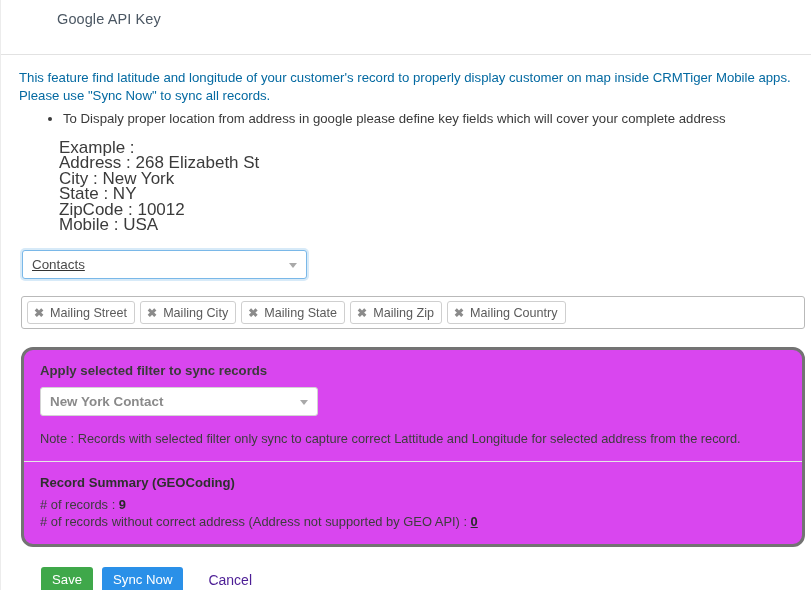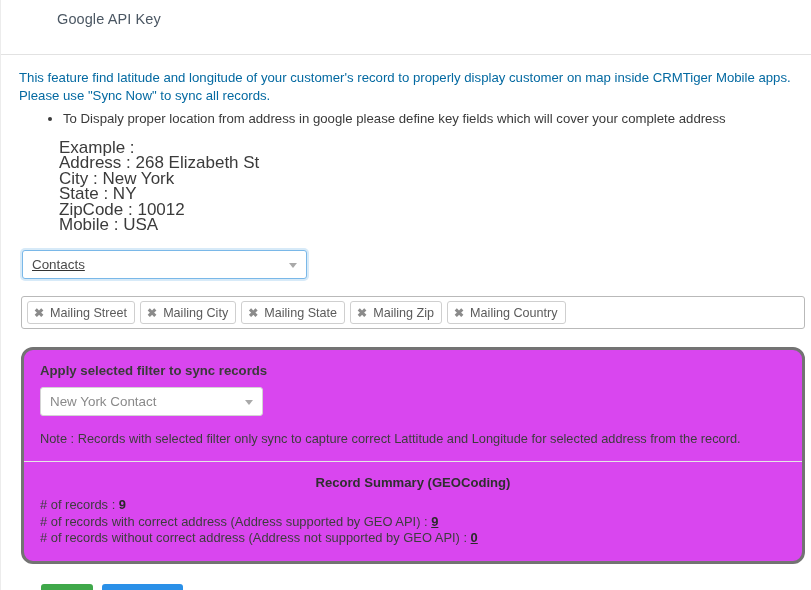--- a/index.html
+++ b/index.html
@@ -172,33 +172,32 @@
   .panel-divider {
     height: 1px;
     background: #e6e6e6;
   }
   .panel-label {
     font-size: 13.2px;
     font-weight: bold;
     color: #3a3a3a;
     margin-bottom: 9px;
   }
-  .filter-select-wrap { width: 223px; }
+  .filter-select-wrap { width: 278px; font-weight: bold; }
   .note {
     margin-top: 15px;
     font-size: 12.8px;
     color: #3d3d3d;
     line-height: 16px;
   }
   .summary-title {
     font-size: 13.1px;
     font-weight: bold;
     color: #2f2f2f;
     margin-bottom: 7px;
-    text-align: center;
   }
   .summary-line {
     font-size: 12.9px;
     color: #3d3d3d;
     line-height: 16.4px;
   }
   .summary-val {
     font-weight: bold;
     color: #2a2a2a;
   }
@@ -311,23 +310,20 @@
 
       <div class="panel-divider"></div>
 
       <div class="panel-section">
         <div class="summary-title">Record Summary (GEOCoding)</div>
 
         <div class="summary-line">
           <span># of records : </span><span class="summary-val">9</span>
         </div>
         <div class="summary-line">
-          <span># of records with correct address (Address supported by GEO API) : </span><span class="summary-val link">9</span>
-        </div>
-        <div class="summary-line">
           <span># of records without correct address (Address not supported by GEO API) : </span><span class="summary-val link">0</span>
         </div>
       </div>
 
     </div>
 
     <div class="footer">
       <button class="btn btn-save">Save</button>
       <button class="btn btn-sync">Sync Now</button>
       <a class="link-cancel">Cancel</a>

